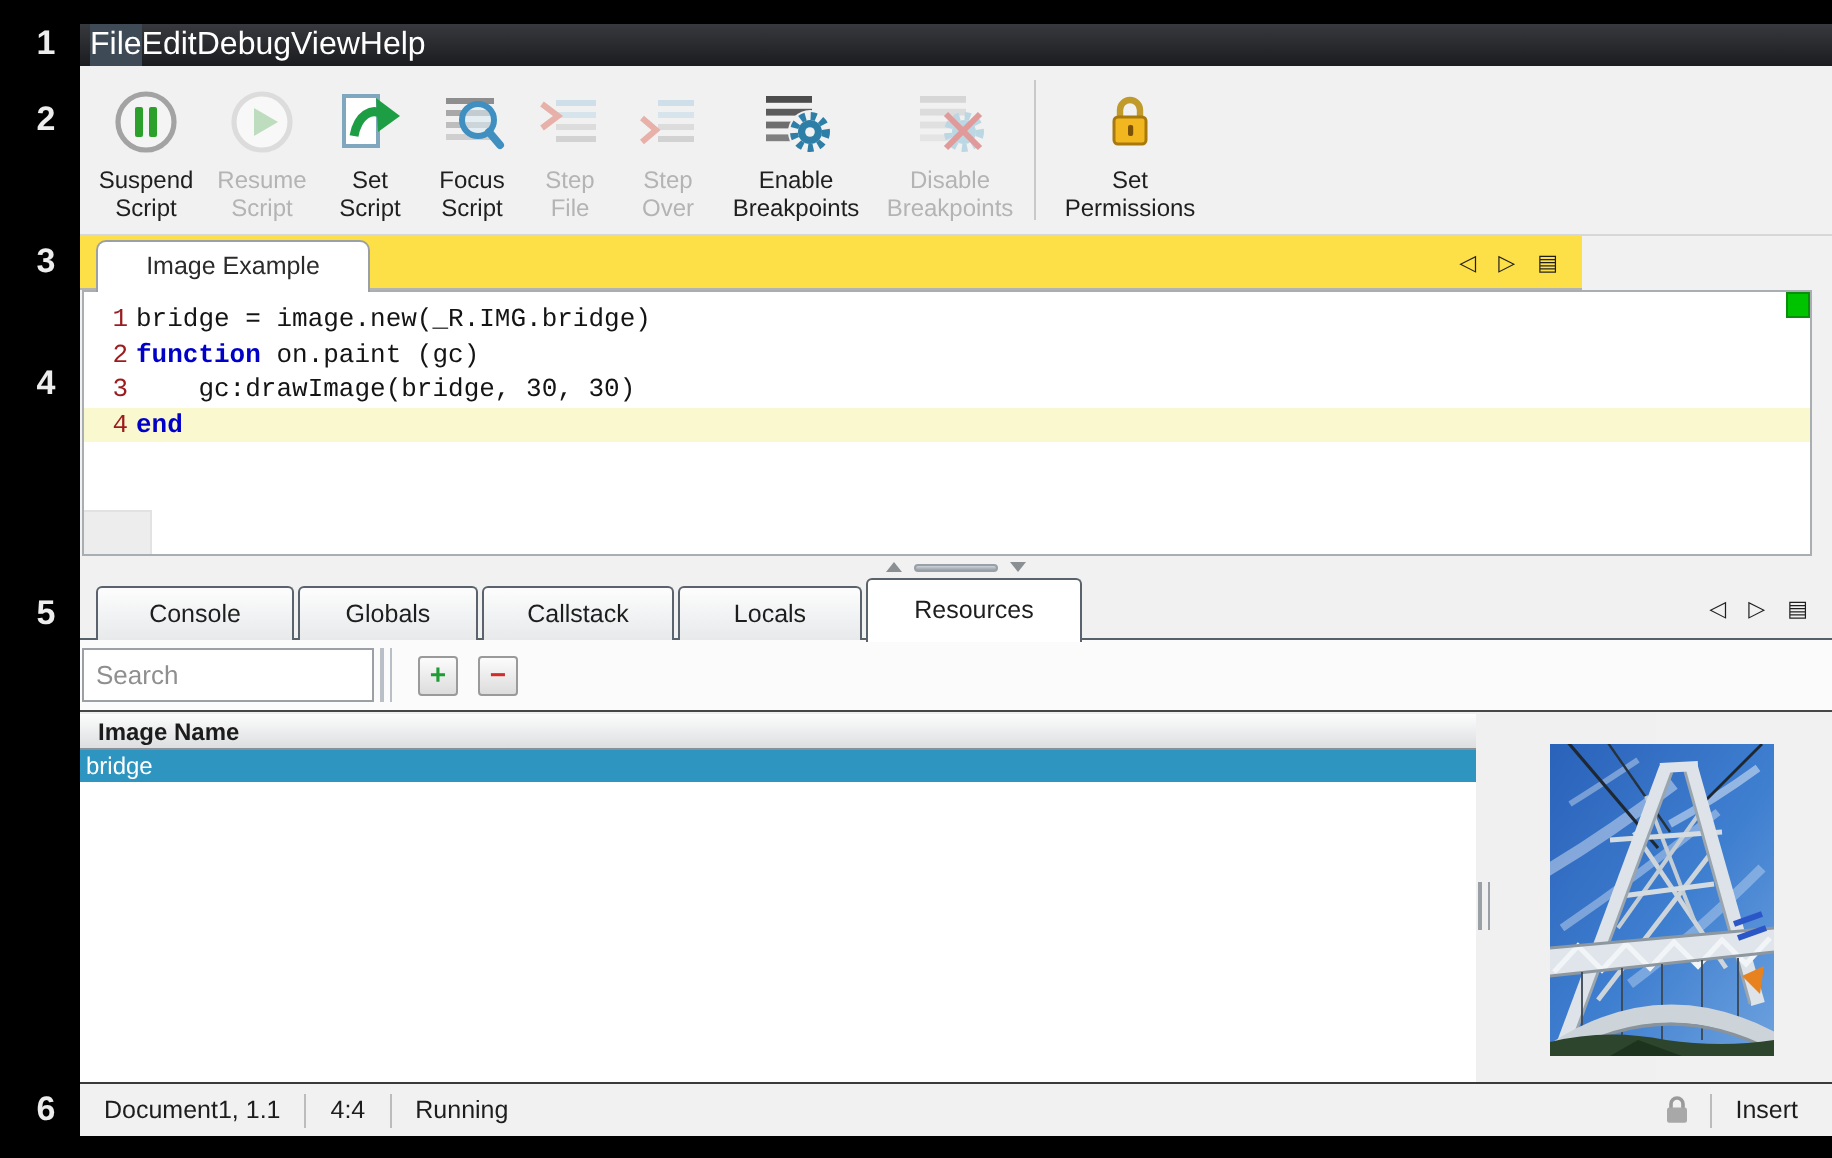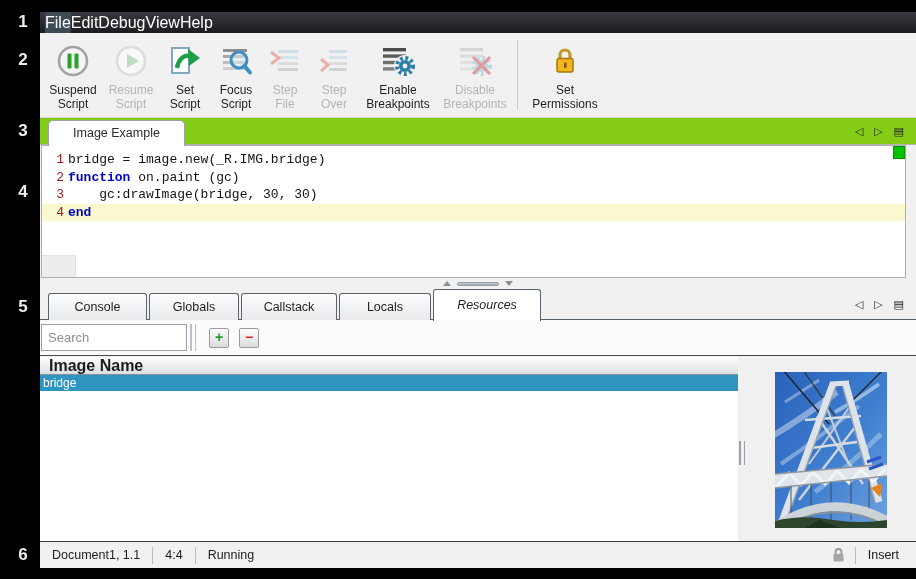--- a/index.html
+++ b/index.html
@@ -24,21 +24,21 @@
   
   .toolbar { position:absolute; left:0; top:21px; width:888px; height:85px; background:#f1f1f1;
              border-bottom:1px solid #d7d7d7; display:flex; align-items:flex-start; padding:6px 0 0 3px; }
   .tbtn { display:flex; flex-direction:column; align-items:center; padding-top:2px; }
   .ticon { height:40px; display:flex; align-items:center; justify-content:center; }
   .tlabel { font-size:12px; line-height:14px; color:#1f1f1f; text-align:center; margin-top:2px; }
   .tbtn.disabled .tlabel { color:#b4b4b4; }
   .tsep { width:1px; background:#c9c9c9; height:70px; margin:1px 4px 0 4px; }
 
   
-  .tabbar1 { position:absolute; left:0; top:106px; width:876px; height:27px; background:#84cc16;
+  .tabbar1 { position:absolute; left:0; top:106px; width:751px; height:27px; background:#fde047;
              border-bottom:1px solid #b3b3b3; }
   .etab { position:absolute; left:8px; top:2px; width:137px; height:26px; background:#fff;
           border:1px solid #9aa0a6; border-bottom:none; border-radius:5px 5px 0 0;
           font-size:12.5px; color:#2b2b2b; text-align:center; line-height:25px; z-index:2; }
   .tab-arrows { position:absolute; right:12px; top:0; height:27px; display:flex; align-items:center; gap:11px;
                 color:#1f1f1f; font-family:"DejaVu Sans",sans-serif; font-size:11px; }
   .tab-arrows span { cursor:default; }
 
   
   .editor { position:absolute; left:1px; top:133px; width:865px; height:133px; background:#fff;
@@ -63,40 +63,40 @@
               border-top:5px solid #8a8f94; }
   .pill { width:42px; height:4px; border-radius:2px; background:linear-gradient(#cdd2d8,#9aa2ab);
           border:1px solid #98a0a8; }
 
   
   .tabbar2 { position:absolute; left:0; top:277px; width:876px; height:31px; background:#f1f1f1;
              border-bottom:1px solid #566069; }
   .btab { position:absolute; top:4px; height:27px; background:linear-gradient(#fdfdfd,#e7e9eb);
           border:1px solid #5a636d; border-bottom:none; border-radius:3px 3px 0 0;
           font-size:12.5px; color:#1e1e1e; text-align:center; line-height:26px; }
-  .btab.active { top:0; height:32px; background:#fff; z-index:2; line-height:30px;font-style:italic; }
+  .btab.active { top:0; height:32px; background:#fff; z-index:2; line-height:30px; }
 
   
   .respanel { position:absolute; left:0; top:308px; width:788px; height:221px; background:#f0f0f0; }
   .searchrow { position:absolute; left:0; top:0; width:876px; height:36px; background:#fbfbfb;
                border-bottom:1px solid #474747; display:flex; align-items:center; }
   .search-input { margin-left:1px; width:146px; height:27px; border:1px solid #9aa0a6; background:#fff;
                   font-family:"Liberation Sans",sans-serif; font-size:13px; color:#333; padding:0 6px; outline:none; }
   .search-input::placeholder { color:#8f8f8f; }
   .hgrip { width:6px; height:27px; border-left:2px solid #b9bfc6; border-right:1px solid #b9bfc6;
            margin-left:3px; }
   .small-btn { width:20px; height:20px; margin-left:13px; background:linear-gradient(#fcfcfc,#dcdcdc);
                border:1px solid #9a9a9a; border-radius:2px; font-size:14px; font-weight:bold;
                line-height:17px; text-align:center; cursor:default; }
   .small-btn.plus { color:#1f9c33; }
   .small-btn.minus { color:#d42a2a; margin-left:10px; }
 
   .tablearea { position:absolute; left:0; top:37px; width:698px; bottom:0; background:#fff; }
   .thead { height:18px; background:linear-gradient(#fdfdfd,#dcdee0); border-bottom:1px solid #8a9097;
-           font-size:16px; font-weight:bold; color:#1c1c1c; line-height:18px; padding-left:9px; }
+           font-size:12px; font-weight:bold; color:#1c1c1c; line-height:18px; padding-left:9px; }
   .trow { height:16px; font-size:12px; line-height:16px; padding-left:3px; color:#1c1c1c; }
   .trow.selected { background:#2d95bf; color:#fff; }
 
   .vgrip { position:absolute; left:699px; top:121px; width:6px; height:24px;
            border-left:2px solid #9aa0a6; border-right:1px solid #9aa0a6; }
 
   .preview { position:absolute; left:706px; top:37px; right:0; bottom:0; background:#f0f0f0; }
   .photo { position:absolute; left:29px; top:15px; width:112px; height:156px; }
 
   

